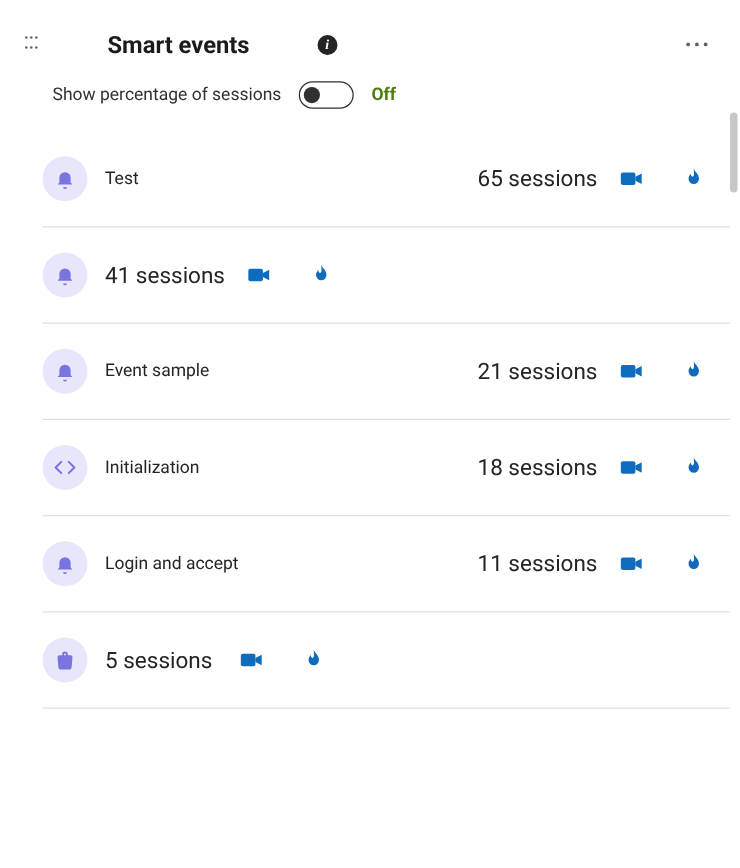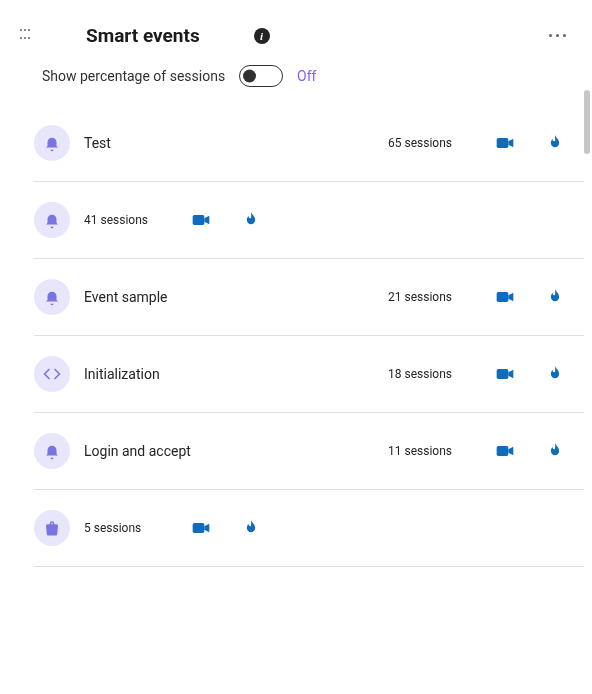--- a/index.html
+++ b/index.html
@@ -84,21 +84,22 @@
   }
   .toggle::after {
     content:"";
     position:absolute;
     left:3px; top:50%; transform:translateY(-50%);
     width:13px;height:13px;border-radius:50%;
     background:#323130;
   }
   .toggle-state {
     font-size: 14px;
-    color: #8b5cf6;
+    color: #4d7c0f;
+    font-weight: bold;
   }
   .list {
     padding: 0 0 0 26px;
   }
   .row {
     display: flex;
     align-items: center;
     border-bottom: 1px solid #e0e0e0;
     padding: 20px 8px 20px 0;
     gap: 14px;
@@ -113,21 +114,21 @@
     justify-content: center;
     flex-shrink: 0;
   }
   .icon-wrap svg { width: 18px; height: 18px; }
   .name {
     font-size: 14px;
     color: #242424;
     flex: 1;
   }
   .sessions {
-    font-size: 12px;
+    font-size: 18px;
     color: #242424;
     min-width: 90px;
     text-align: left;
   }
   .action {
     width: 26px;
     display:flex;align-items:center;justify-content:center;
     cursor:pointer;
   }
   .action svg { width:20px; height:20px; fill:#0f6cbd; }

